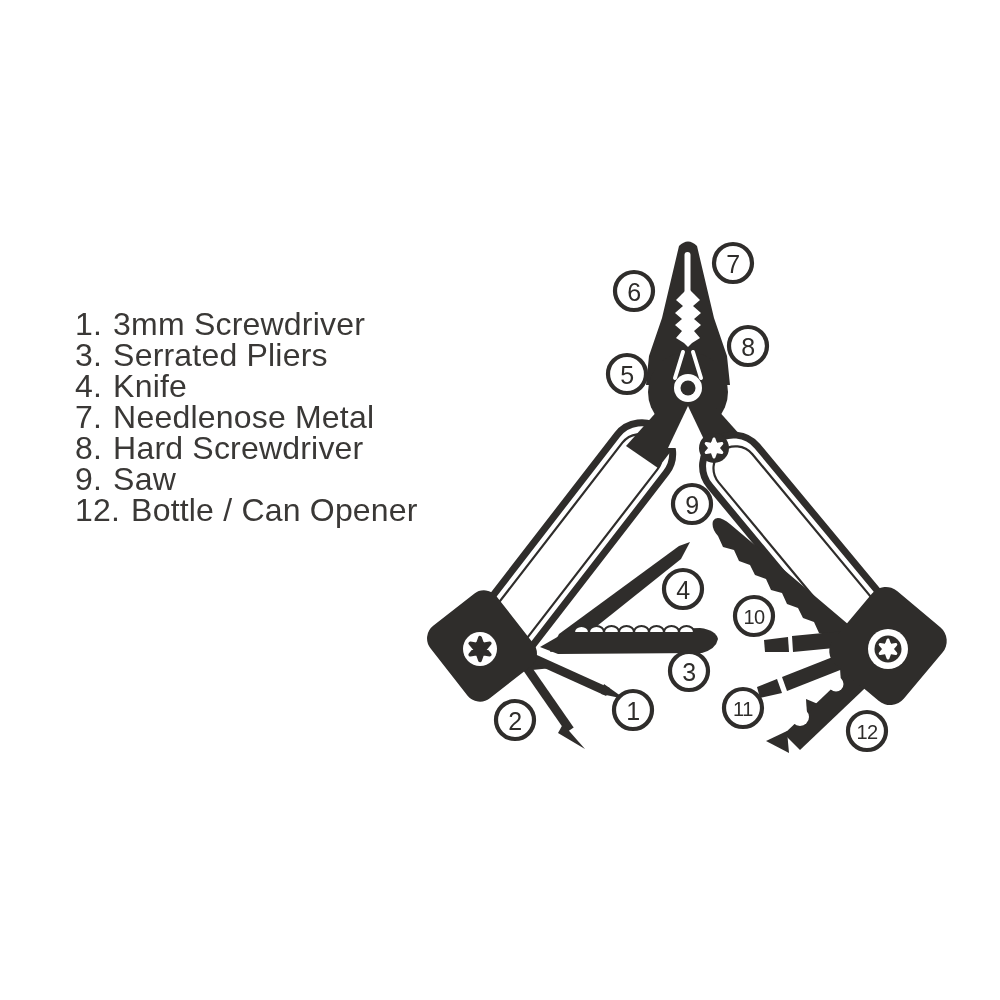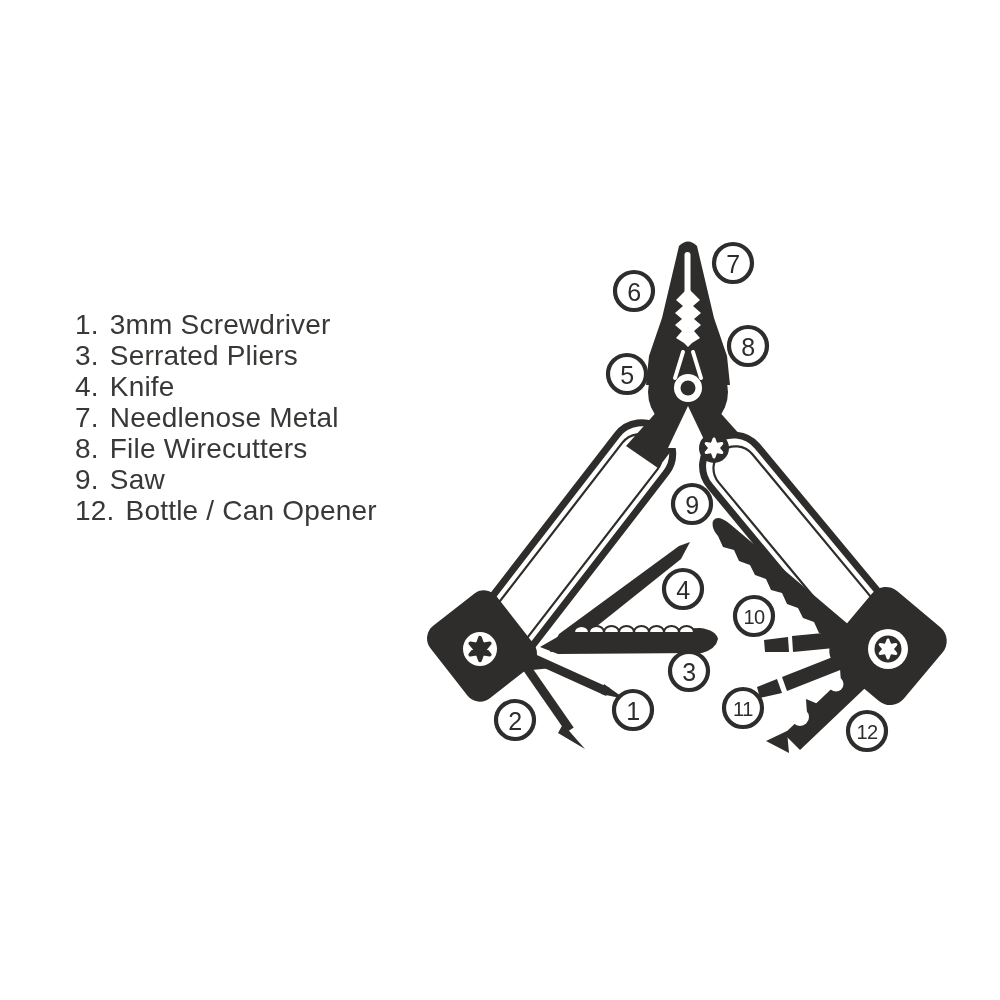--- a/index.html
+++ b/index.html
@@ -7,21 +7,21 @@
     --ink:#2f2d2b;
     --text:#3a3836;
   }
   *{margin:0;padding:0;box-sizing:border-box;}
   html,body{width:1000px;height:1000px;background:var(--bg);overflow:hidden;}
   body{font-family:"Liberation Sans",sans-serif;}
   .stage{position:relative;width:1000px;height:1000px;background:var(--bg);}
   #legend{
     position:absolute;left:75px;top:309px;
     color:var(--text);
-    font-size:28px;line-height:31px;
+    font-size:32px;line-height:31px;
     letter-spacing:0.2px;
   }
   .legend-row{white-space:nowrap;}
   .legend-row .num{display:inline-block;margin-right:11px;}
   #tool-svg{position:absolute;left:0;top:0;width:1000px;height:1000px;}
   #tool-svg .ink{fill:var(--ink);}
   #tool-svg .paper{fill:#ffffff;}
   #tool-svg .outline{fill:#ffffff;stroke:var(--ink);stroke-width:7;}
   #tool-svg .innerline{fill:none;stroke:var(--ink);stroke-width:2.2;}
   #tool-svg .whiteline{fill:none;stroke:#ffffff;stroke-width:4;stroke-linecap:round;}
@@ -40,21 +40,21 @@
 </head>
 <body>
 
 <div class="stage">
 
   <div id="legend">
       <div class="legend-row"><span class="num">1.</span><span class="lbl">3mm Screwdriver</span></div>
       <div class="legend-row"><span class="num">3.</span><span class="lbl">Serrated Pliers</span></div>
       <div class="legend-row"><span class="num">4.</span><span class="lbl">Knife</span></div>
       <div class="legend-row"><span class="num">7.</span><span class="lbl">Needlenose Metal</span></div>
-      <div class="legend-row"><span class="num">8.</span><span class="lbl">File Wirecutters</span></div>
+      <div class="legend-row"><span class="num">8.</span><span class="lbl">Hard Screwdriver</span></div>
       <div class="legend-row"><span class="num">9.</span><span class="lbl">Saw</span></div>
       <div class="legend-row"><span class="num">12.</span><span class="lbl">Bottle / Can Opener</span></div>
     </div>
 
   <svg id="tool-svg" viewBox="0 0 1000 1000" xmlns="http://www.w3.org/2000/svg">
     <defs>
       <path id="torx-star" stroke-width="3" d="M 0 -9 L 2 -3.46 L 7.79 -4.5 L 4 0 L 7.79 4.5 L 2 3.46 L 0 9 L -2 3.46 L -7.79 4.5 L -4 0 L -7.79 -4.5 L -2 -3.46 Z"></path>
     </defs>
 
     <g>

